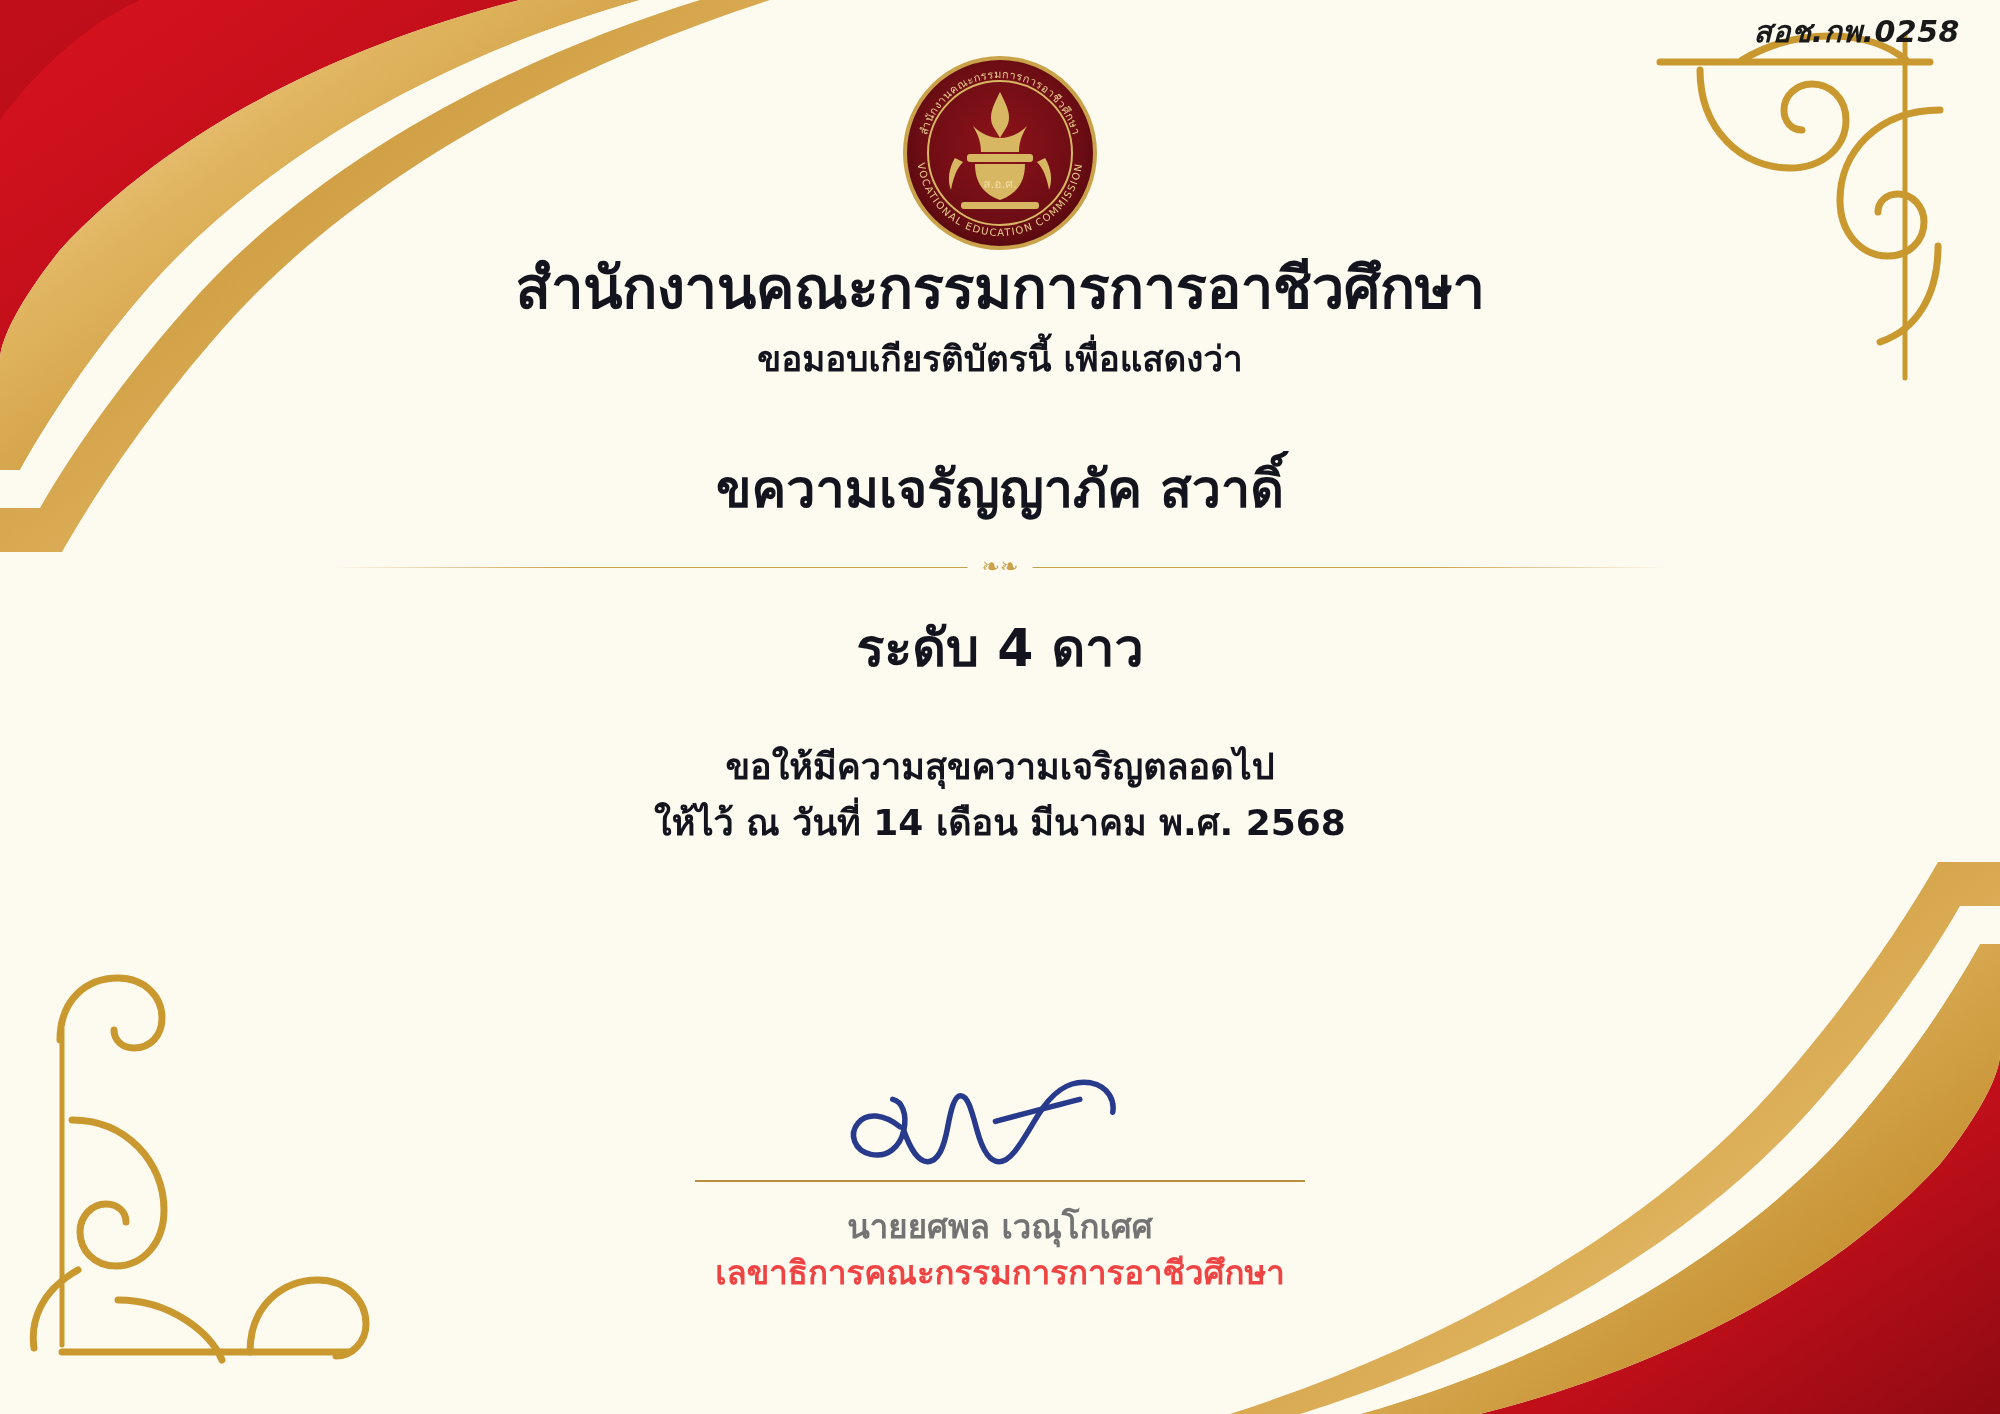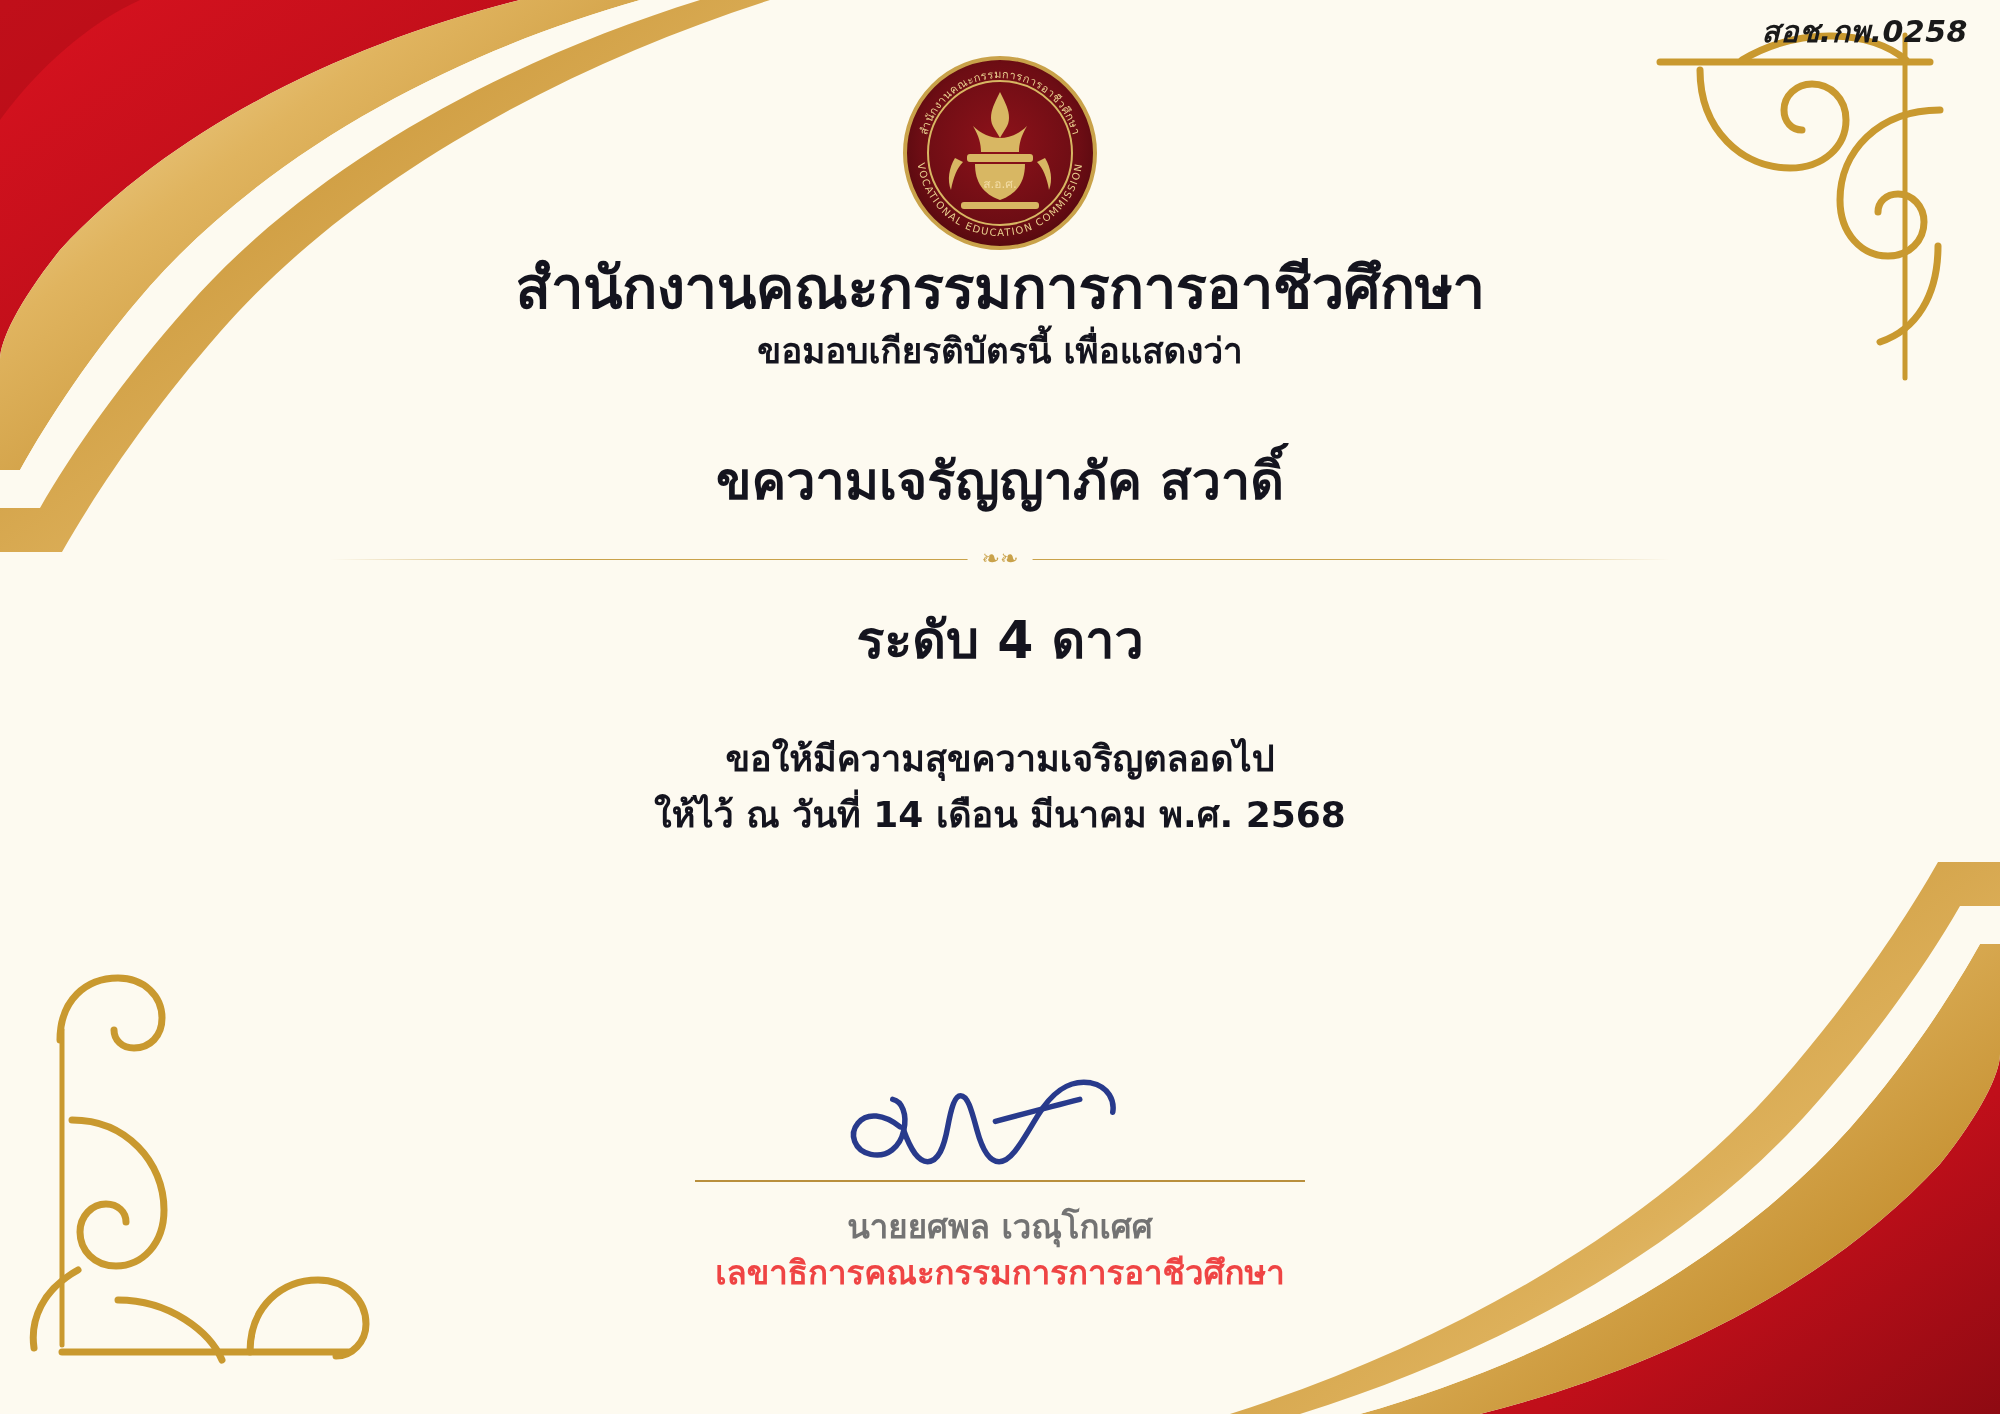--- a/index.html
+++ b/index.html
@@ -29,21 +29,21 @@
     left: 0;
     width: 2000px;
     height: 1414px;
     pointer-events: none;
   }
 
   
   .ref-number {
     position: absolute;
     top: 8px;
-    right: 32px;
+    right: 40px;
     font-size: 30px;
     font-weight: bold;
     color: #1a1a1a;
     letter-spacing: 0.5px;
     font-style: italic;
   }
 
   
   .emblem-wrap {
     position: absolute;
@@ -68,21 +68,21 @@
     font-size: 58px;
     font-weight: bold;
     letter-spacing: -0.5px;
     line-height: 1.15;
     margin: 0 0 6px 0;
   }
   .award-intro {
     font-size: 35px;
     font-weight: bold;
     line-height: 1.2;
-    margin: 8px;
+    margin: 16px;
   }
   .recipient {
     font-size: 52px;
     font-weight: bold;
     margin: 78px 0 0 0;
     line-height: 1.2;
   }
   .description {
     font-size: 36px;
     font-weight: bold;

